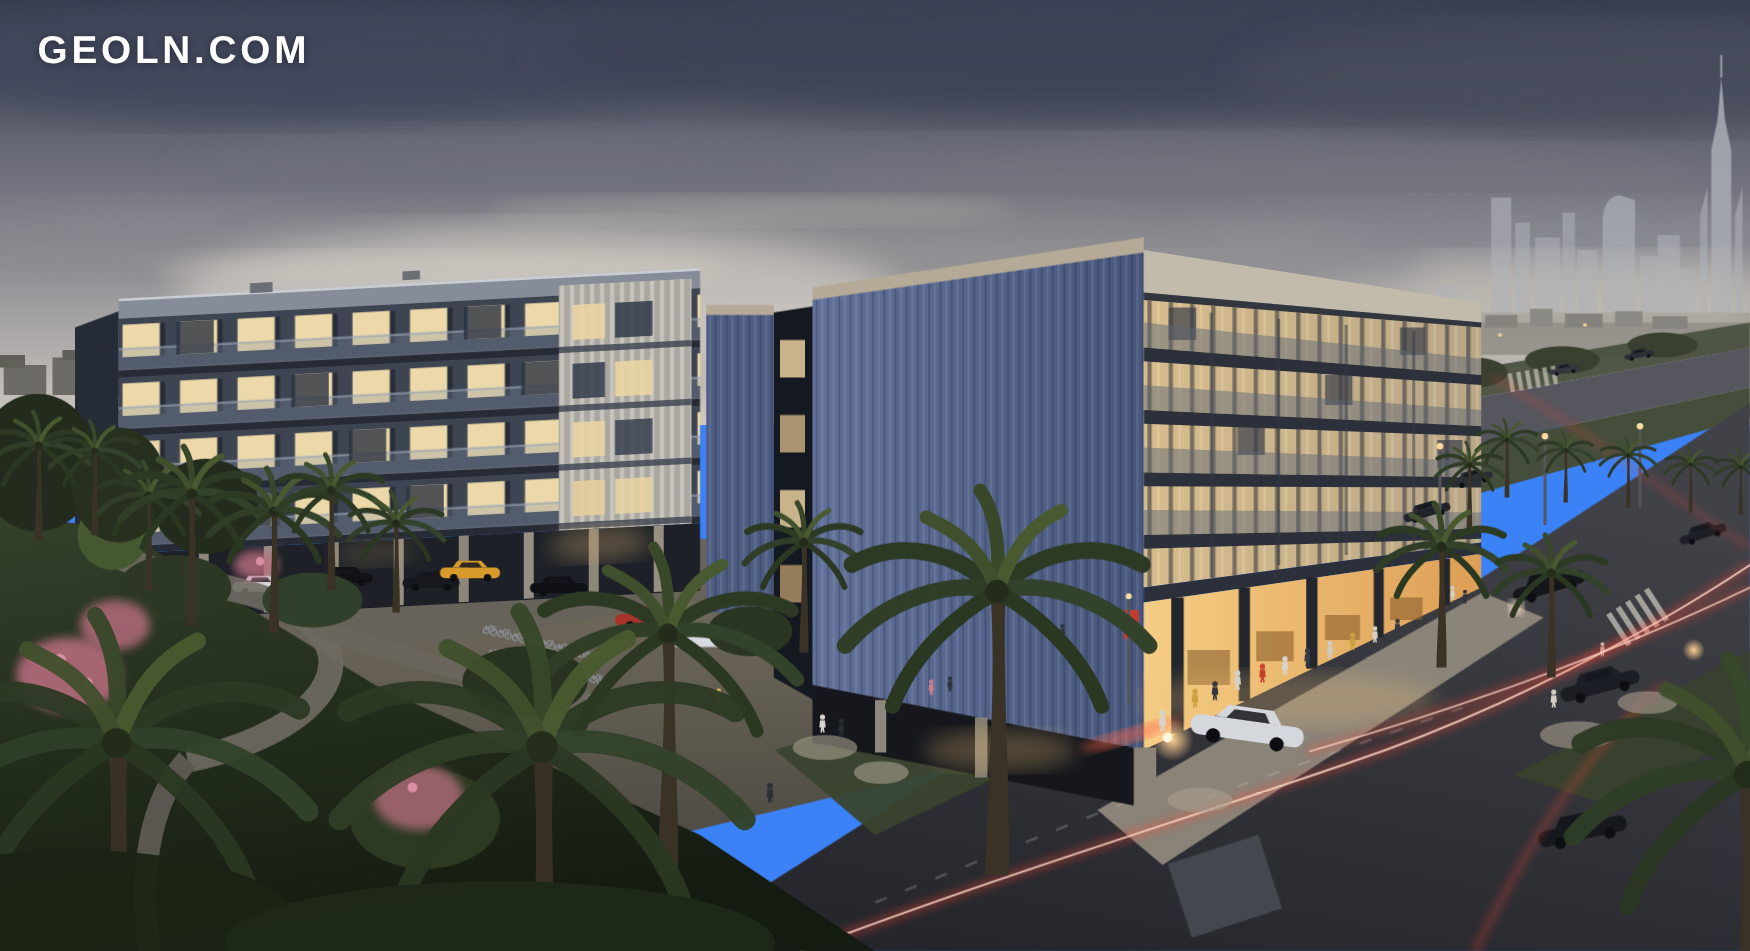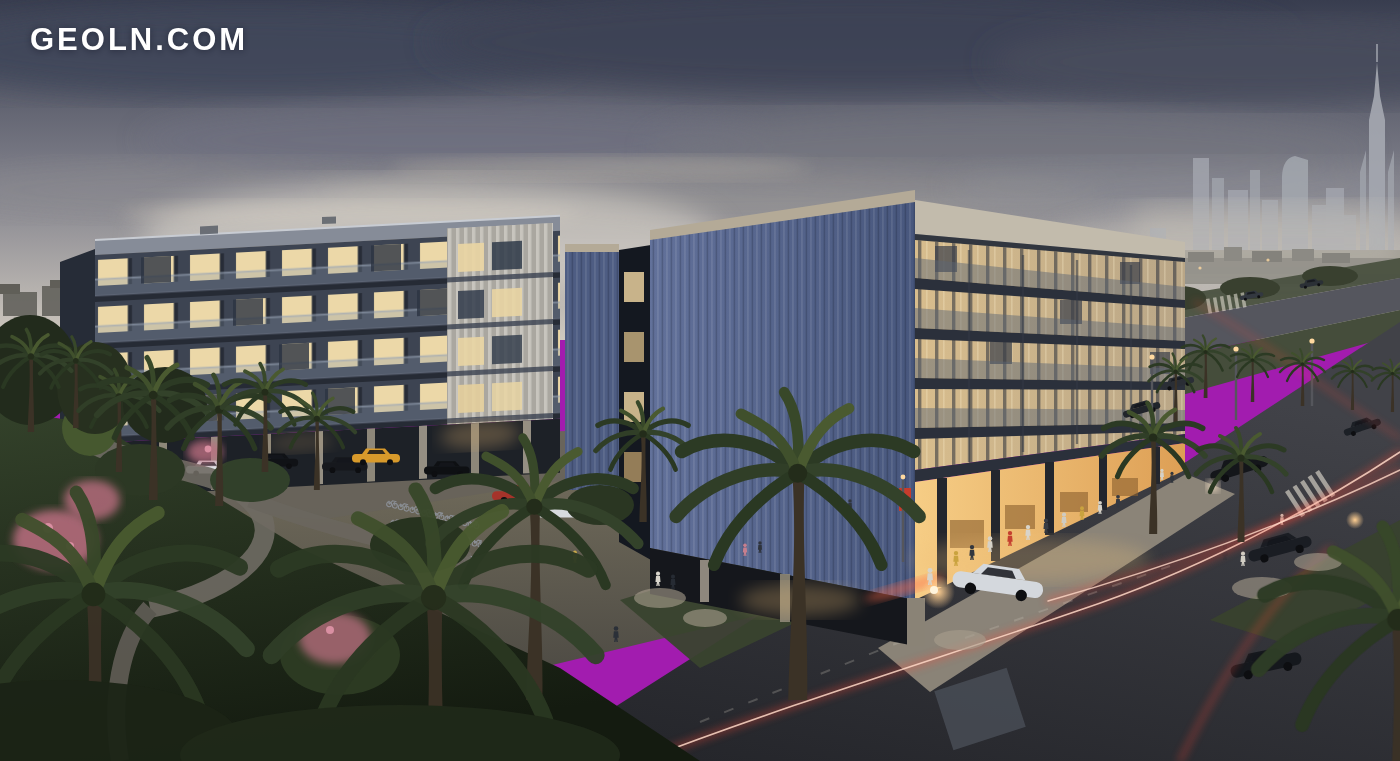--- a/index.html
+++ b/index.html
@@ -1,16 +1,16 @@
 <!DOCTYPE html>
 <html><head>
 <meta charset="utf-8">
 <style>
   html,body{margin:0;padding:0;background:#0b0c10;}
-  .stage{position:relative;width:1400px;height:761px;overflow:hidden;background:#a21caf;
+  .stage{position:relative;width:1400px;height:761px;overflow:hidden;background:#3b82f6;
          font-family:"Liberation Sans", sans-serif;}
   .stage svg{position:absolute;left:0;top:0;display:block;}
   .watermark{position:absolute;left:30px;top:22px;color:#ffffff;font-size:31px;font-weight:700;
              letter-spacing:3px;text-shadow:0 1px 6px rgba(10,14,26,.45);user-select:none;}
 </style>
 </head>
 <body>
 
 <div class="stage">
 <svg width="1400" height="761" viewBox="0 0 1400 761">

